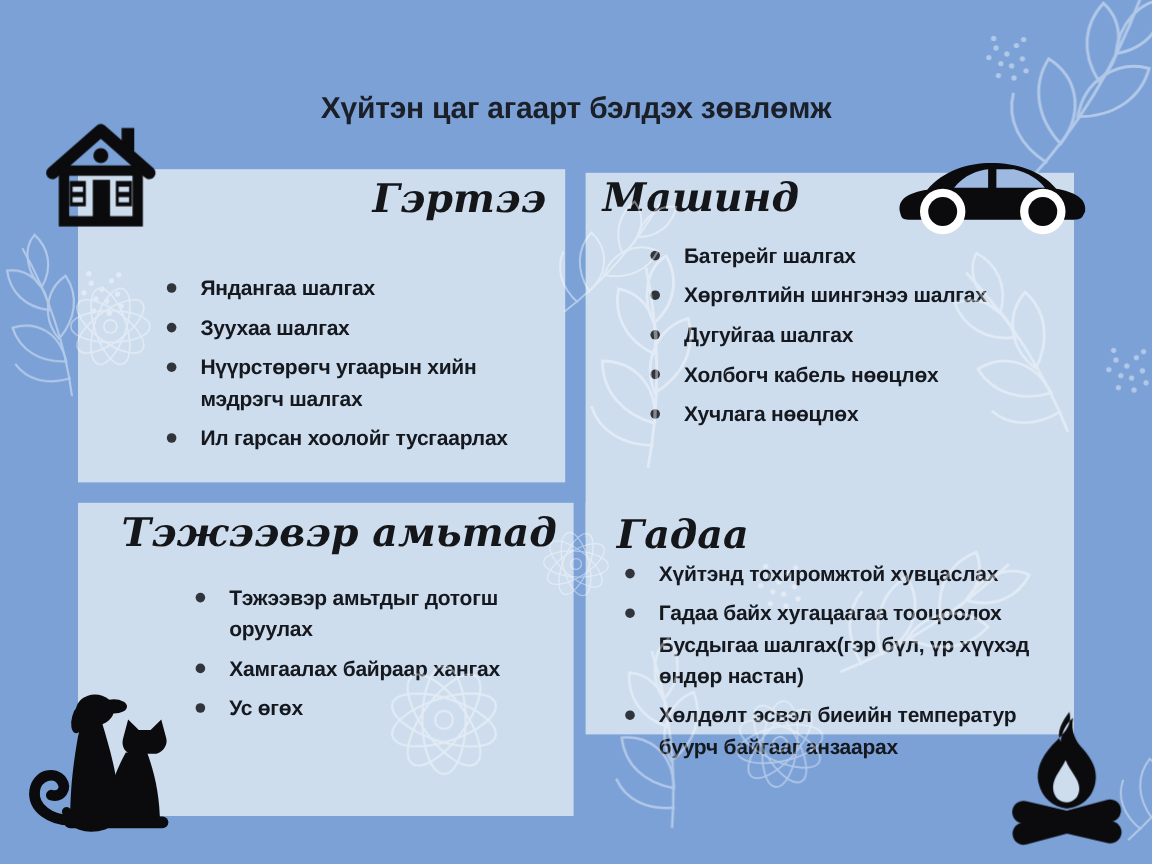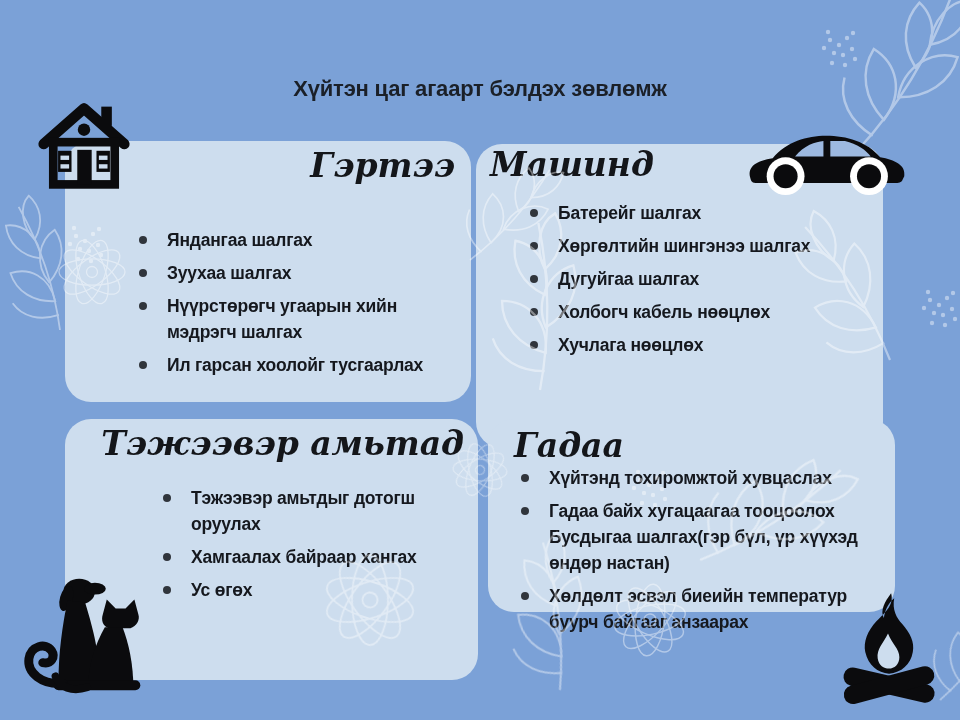--- a/index.html
+++ b/index.html
@@ -4,26 +4,26 @@
 <style>
   html,body { margin:0; padding:0; background:#7ba1d7; }
   .poster {
     position:relative; width:960px; height:720px; overflow:hidden;
     background:#7ba1d7;
     font-family:"Liberation Sans", sans-serif;
   }
   .floral { position:absolute; left:0; top:0; z-index:2; pointer-events:none; }
   .title {
     position:absolute; left:0; right:0; top:76px; margin:0; z-index:3;
-    text-align:center; font-size:22px; font-weight:bold; color:#1b2028;
+    text-align:center; font-size:25px; font-weight:bold; color:#1b2028;
     letter-spacing:-0.2px;
   }
-  .panel { position:absolute; background:#cdddee; z-index:1;border-radius:26px; }
+  .panel { position:absolute; background:#cdddee; z-index:1; }
   .panel-home    { left:65px;  top:141px; width:406px; height:261px; }
-  .panel-car     { left:476px; top:144px; width:407px; height:304px; }
+  .panel-car     { left:488px; top:144px; width:407px; height:304px; }
   .panel-pets    { left:65px;  top:419px; width:413px; height:261px; }
   .panel-outside { left:488px; top:419px; width:407px; height:193px; }
 
   .heading {
     position:relative; z-index:3; margin:0;
     font-family:"DejaVu Serif", serif; font-style:italic; font-weight:600;
     color:#14161a; font-size:33px; line-height:1.15;
   }
   .panel-home .heading    { text-align:right; padding:6px 16px 0 0; }
   .panel-car .heading     { text-align:left;  padding:2px 0 0 14px; }

